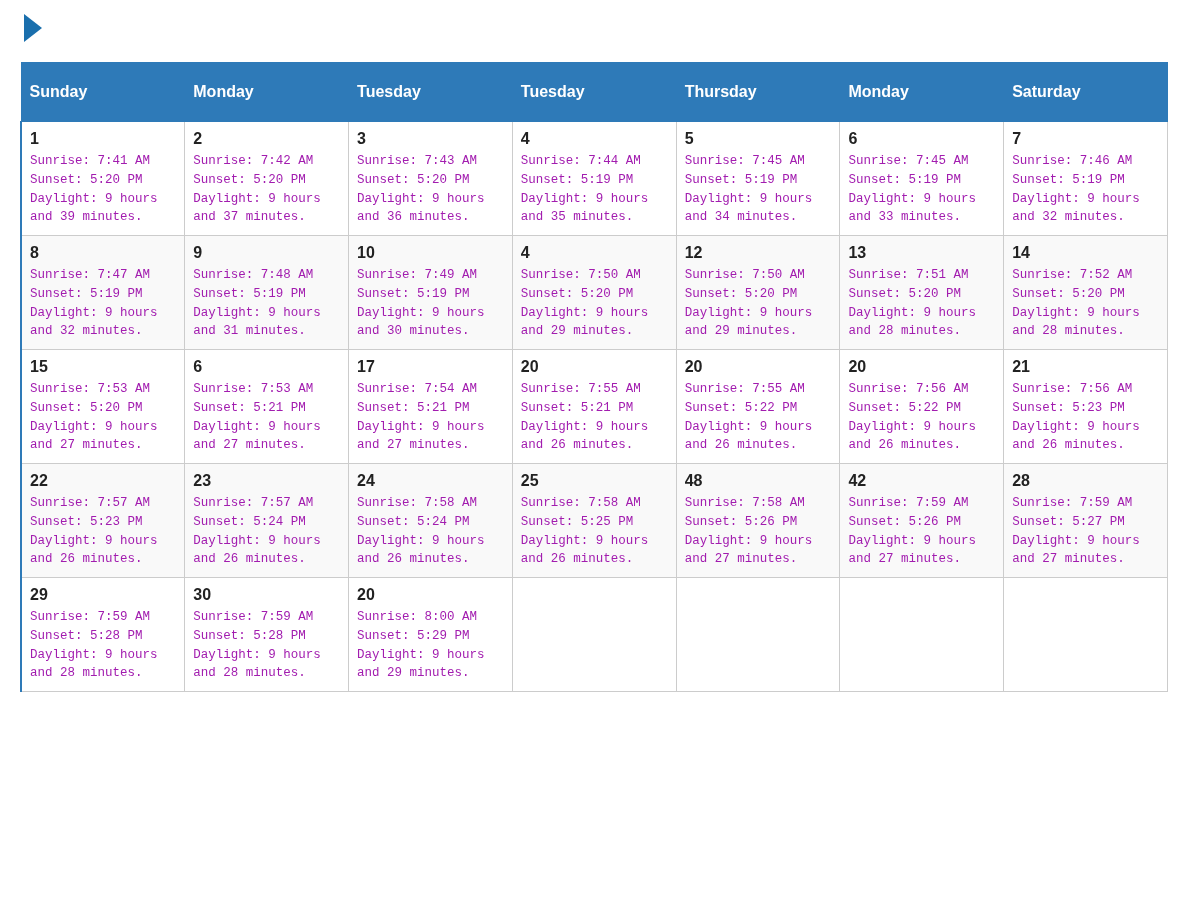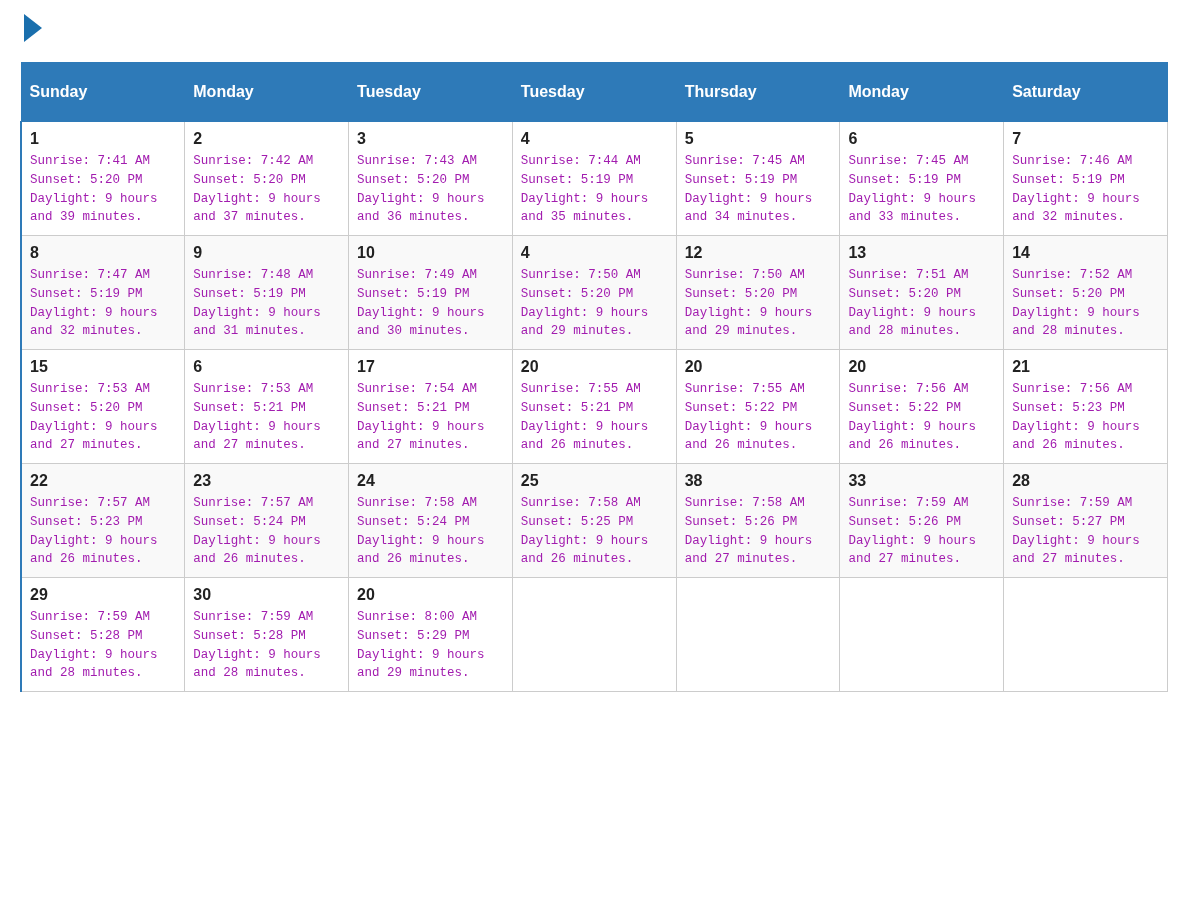--- a/index.html
+++ b/index.html
@@ -233,25 +233,25 @@
       </td>
         <td>
         <div class="day-num">24</div>
         <div class="day-info">Sunrise: 7:58 AM<br>Sunset: 5:24 PM<br>Daylight: 9 hours and 26 minutes.</div>
       </td>
         <td>
         <div class="day-num">25</div>
         <div class="day-info">Sunrise: 7:58 AM<br>Sunset: 5:25 PM<br>Daylight: 9 hours and 26 minutes.</div>
       </td>
         <td>
-        <div class="day-num">38</div>
+        <div class="day-num">48</div>
         <div class="day-info">Sunrise: 7:58 AM<br>Sunset: 5:26 PM<br>Daylight: 9 hours and 27 minutes.</div>
       </td>
         <td>
-        <div class="day-num">33</div>
+        <div class="day-num">42</div>
         <div class="day-info">Sunrise: 7:59 AM<br>Sunset: 5:26 PM<br>Daylight: 9 hours and 27 minutes.</div>
       </td>
         <td>
         <div class="day-num">28</div>
         <div class="day-info">Sunrise: 7:59 AM<br>Sunset: 5:27 PM<br>Daylight: 9 hours and 27 minutes.</div>
       </td>
       </tr>
       <tr>
         <td>
         <div class="day-num">29</div>

